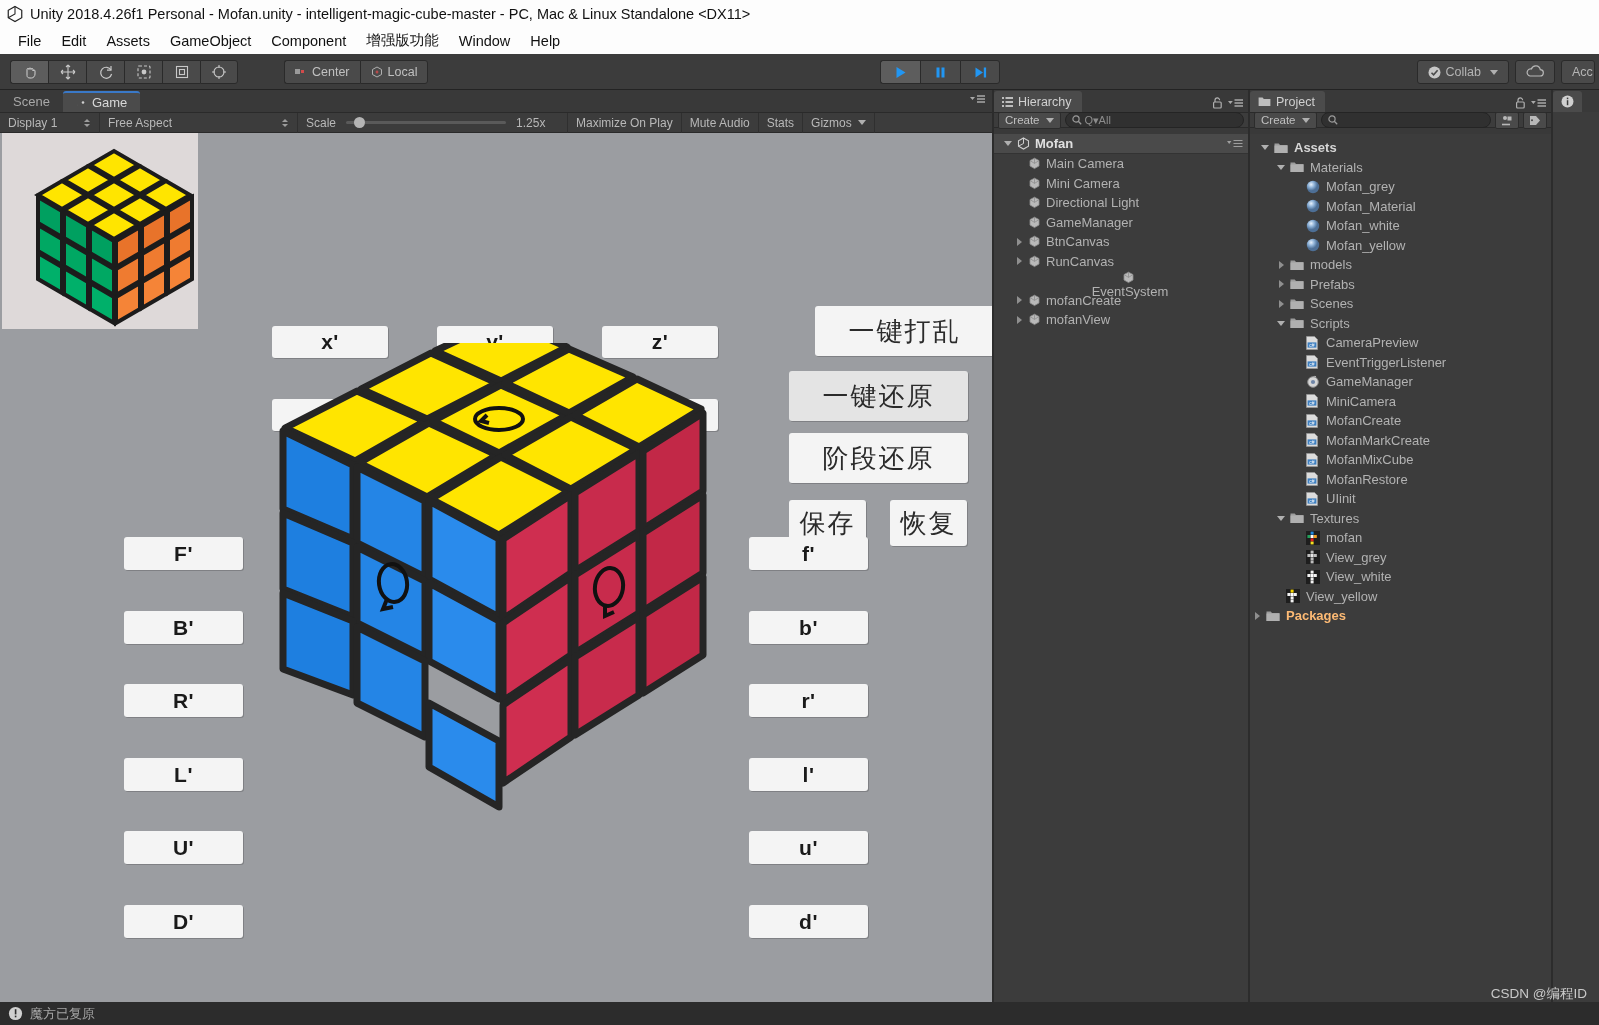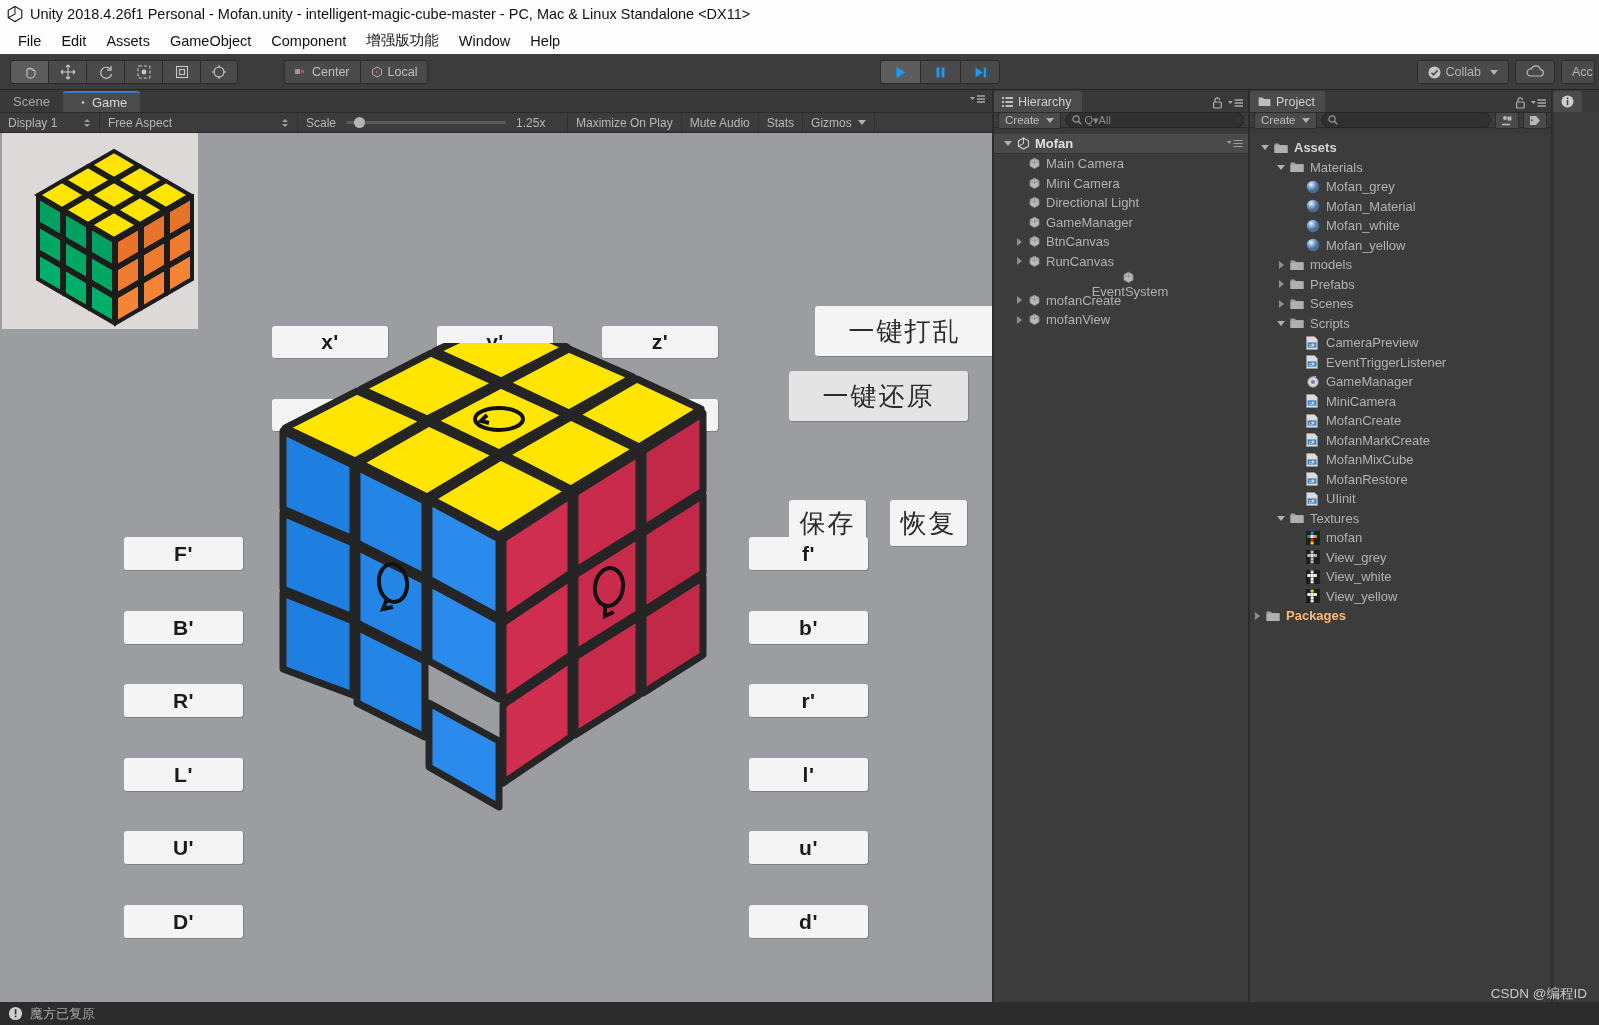--- a/index.html
+++ b/index.html
@@ -399,20 +399,23 @@
           </div>
         <div class="gbtn" style="left:602px;top:266px;width:116px;height:32px;">
             <span>S'</span>
           </div>
 
         <div class="gbtn cn" style="left:789px;top:173px;width:179px;height:50px;margin-left:26px;">
             <span>一键打乱</span>
           </div>
         <div class="gbtn cn cn2" style="left:789px;top:238px;width:179px;height:50px;">
             <span>一键还原</span>
+          </div>
+        <div class="gbtn cn" style="left:789px;top:300px;width:179px;height:50px;">
+            <span>阶段还原</span>
           </div>
         <div class="gbtn cn" style="left:789px;top:367px;width:77px;height:46px;">
             <span>保存</span>
           </div>
         <div class="gbtn cn" style="left:890px;top:367px;width:77px;height:46px;">
             <span>恢复</span>
           </div>
 
         <div class="gbtn" style="left:124px;top:404px;width:119px;height:33px;">
             <span>F'</span>
@@ -999,21 +1002,21 @@
                   <rect x="4.6" y="0.6" width="3" height="3" fill="#f2f2f2"></rect>
                   <rect x="1.4" y="4" width="3" height="3" fill="#f2f2f2"></rect>
                   <rect x="4.6" y="4" width="3" height="3" fill="#fff"></rect>
                   <rect x="7.8" y="4" width="3" height="3" fill="#f2f2f2"></rect>
                   <rect x="4.6" y="7.4" width="3" height="3" fill="#f2f2f2"></rect>
                   <rect x="4.6" y="10.6" width="3" height="2.8" fill="#f2f2f2"></rect>
                 </svg>
               </span>
               <span>View_white</span>
             </div>
-            <div class="trow" style="padding-left: 40px;">
+            <div class="trow" style="padding-left: 20px;">
               <span class="tw"></span>
               <span style="display: flex; align-items: center; margin: 0px 5px 0px 2px; width: 15px;">
                 <svg width="14" height="14" viewBox="0 0 14 14">
                   <rect width="14" height="14" fill="#1e1e1e"></rect>
                   <rect x="4.6" y="0.6" width="3" height="3" fill="#f5d400"></rect>
                   <rect x="1.4" y="4" width="3" height="3" fill="#f2f2f2"></rect>
                   <rect x="4.6" y="4" width="3" height="3" fill="#fff"></rect>
                   <rect x="7.8" y="4" width="3" height="3" fill="#f2f2f2"></rect>
                   <rect x="4.6" y="7.4" width="3" height="3" fill="#f2f2f2"></rect>
                   <rect x="4.6" y="10.6" width="3" height="2.8" fill="#f2f2f2"></rect>

